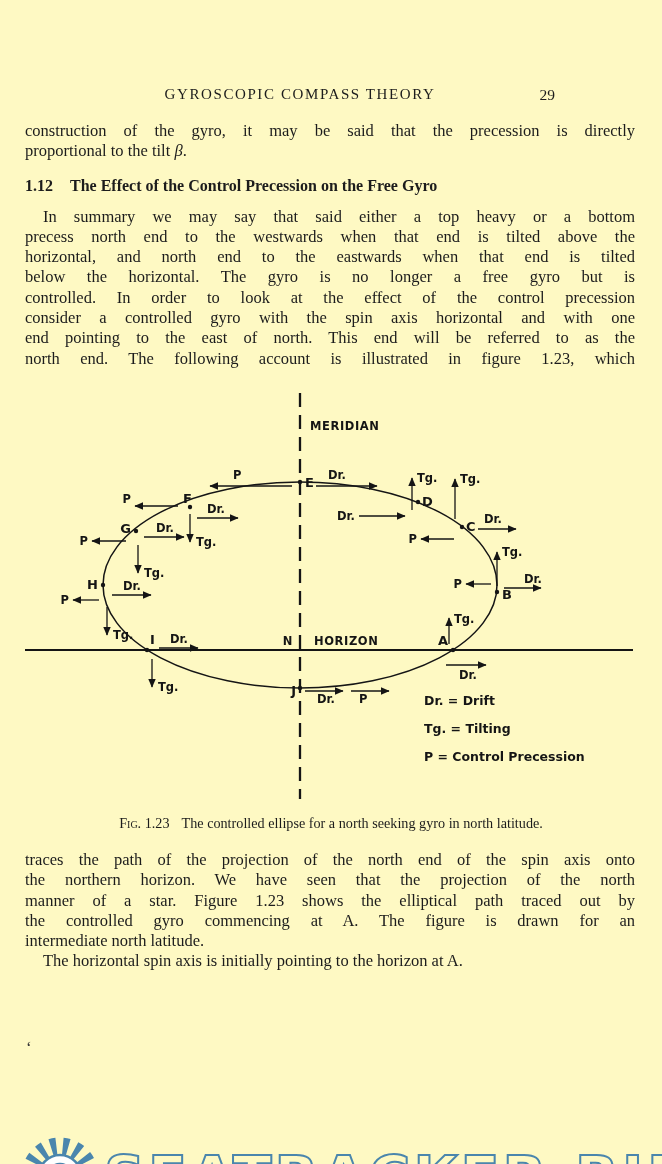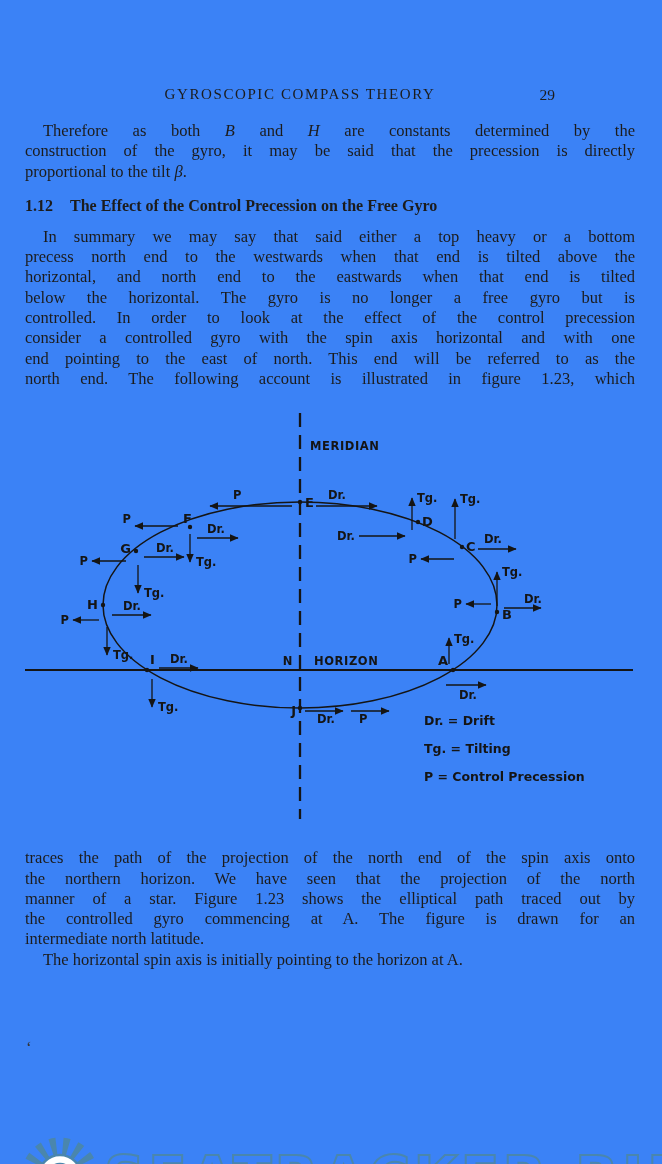--- a/index.html
+++ b/index.html
@@ -1,19 +1,19 @@
 <!DOCTYPE html>
 <html><head>
 <meta charset="utf-8">
 <style>
   html,body { margin:0; padding:0; background:#e8e8e8; }
   .page {
     position: relative;
     width: 662px; height: 1164px;
-    background: #3b82f6;
+    background: #fef9c3;
     overflow: hidden;
     font-family: "Liberation Serif", serif;
     color: #1c1c1c;
   }
   .content { padding: 0 27px 0 25px; }
 
   
   .running-head { margin-top: 86px; position: relative; height: 20px; }
   .running-title {
     display:block; text-align:center; transform: translateX(-30px);
@@ -72,21 +72,20 @@
 
 <div class="page">
   <div class="content">
 
     <div class="running-head">
       <span class="running-title">GYROSCOPIC COMPASS THEORY</span>
       <span class="page-num">29</span>
     </div>
 
     <div class="para mt1">
-      <div class="tline indent"><span>Therefore as both </span><span class="it">B</span><span> and </span><span class="it">H</span><span> are constants determined by the</span></div>
       <div class="tline">construction of the gyro, it may be said that the precession is directly</div>
       <div class="tline last"><span>proportional to the tilt </span><span class="it">β</span><span>.</span></div>
     </div>
 
     <h2 class="sect-head"><span class="sect-num">1.12</span><span>The Effect of the Control Precession on the Free Gyro</span></h2>
 
     <div class="para mt2">
       <div class="tline indent">In summary we may say that said either a top heavy or a bottom</div>
       <div class="tline">precess north end to the westwards when that end is tilted above the</div>
       <div class="tline">horizontal, and north end to the eastwards when that end is tilted</div>
@@ -216,20 +215,23 @@
         <text class="arlabel" x="359" y="317">P</text>
       </g>
 
       <g>
         <text class="legend" x="424" y="319">Dr. = Drift</text>
         <text class="legend" x="424" y="347">Tg. = Tilting</text>
         <text class="legend" x="424" y="375">P = Control Precession</text>
       </g>
     </svg>
 
+    <figcaption>
+      <span class="cap-label">Fig. 1.23</span><span>The controlled ellipse for a north seeking gyro in north latitude.</span>
+    </figcaption>
   </figure>
 
   <div class="content">
 
     <div class="para mt3">
       <div class="tline">traces the path of the projection of the north end of the spin axis onto</div>
       <div class="tline">the northern horizon. We have seen that the projection of the north</div>
       <div class="tline">manner of a star. Figure 1.23 shows the elliptical path traced out by</div>
       <div class="tline">the controlled gyro commencing at A. The figure is drawn for an</div>
       <div class="tline last">intermediate north latitude.</div>

